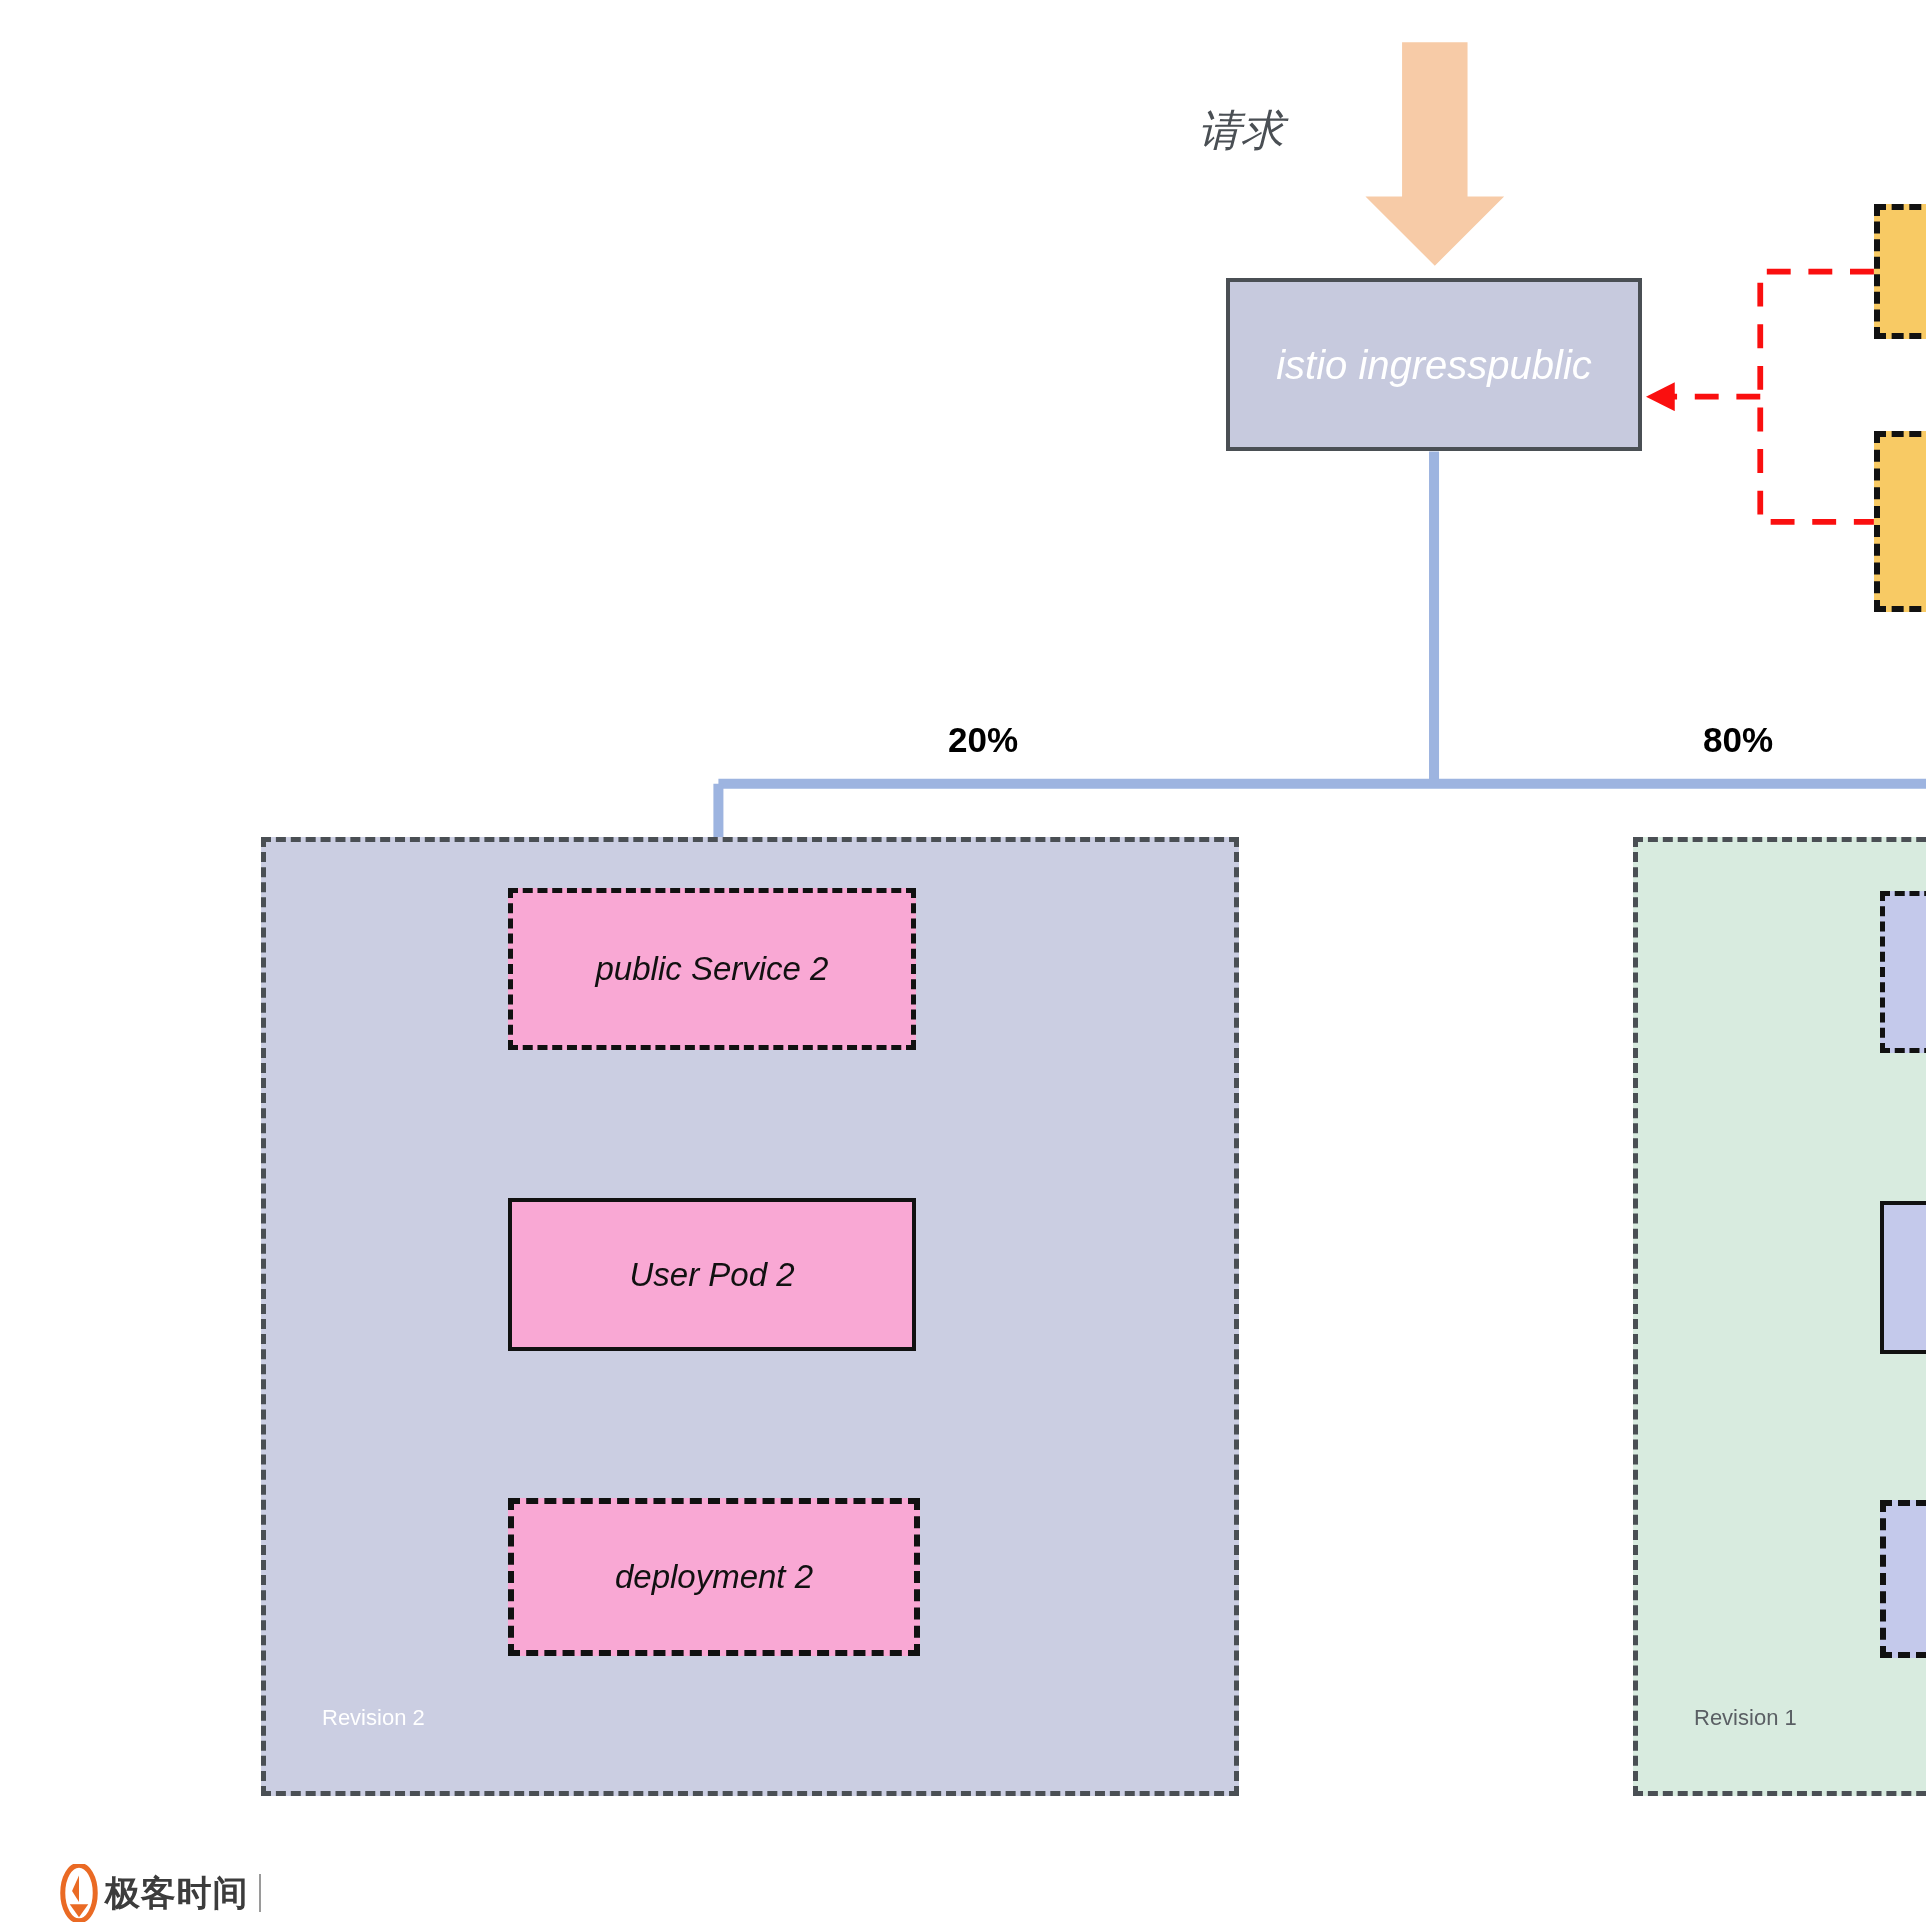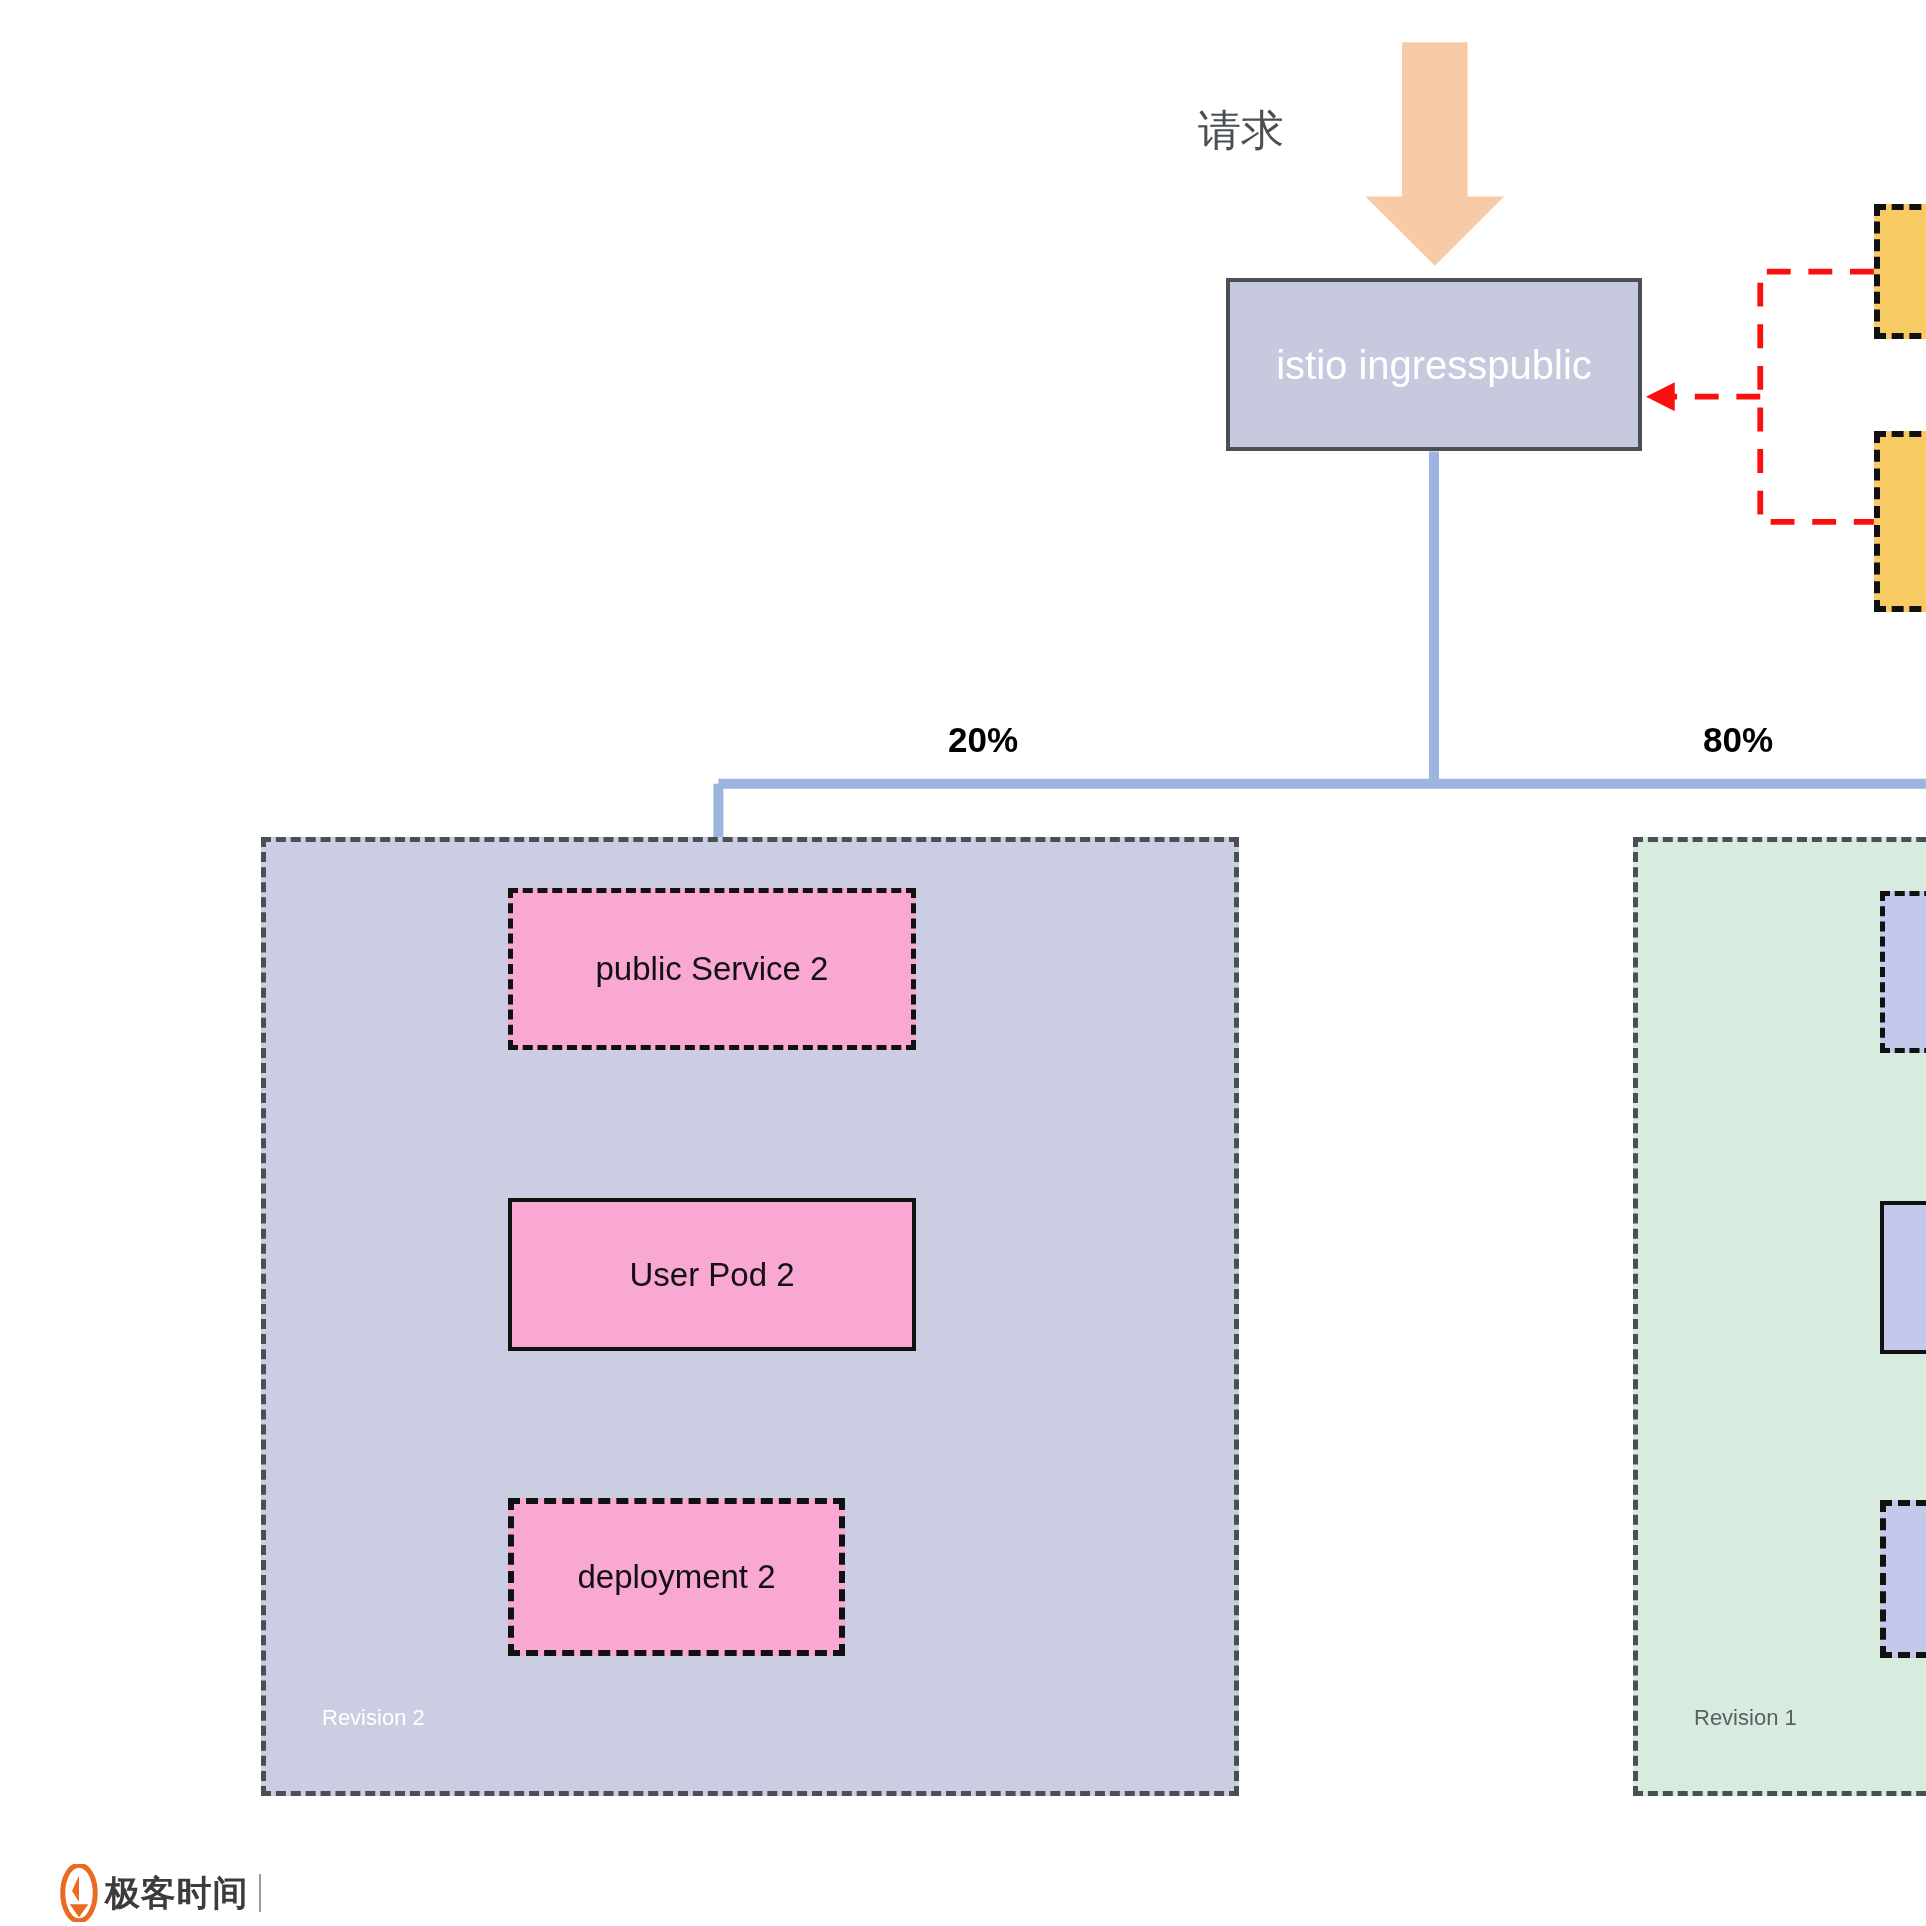--- a/index.html
+++ b/index.html
@@ -23,20 +23,21 @@
   }
 
   .node {
     position: absolute;
     box-sizing: border-box;
     display: flex;
     align-items: center;
     justify-content: center;
     text-align: center;
     line-height: 1.25;
+    font-style: italic;
   }
 
   
   #request-label {
     left: 1198px;
     top: 92px;
     width: 216px;
     height: 77px;
     font-size: 43px;
     color: #4a4f54;
@@ -122,21 +123,21 @@
     border: 6.2px dashed #111111;
     color: #111111;
     font-size: 33px;
   }
   .fill-mint { background: #f9a8d4; }
   .fill-lav  { background: #c4c9eb; }
 
   
   #public-service-2 { left: 508px; top: 888px; width: 408px; height: 162px; }
   #user-pod-2-left  { left: 508px; top: 1198px; width: 408px; height: 153px; }
-  #deployment-2     { left: 508px; top: 1498px; width: 337px; height: 158px; }
+  #deployment-2     { left: 508px; top: 1498px; width: 412px; height: 158px; }
 
   
   #public-service-1 { left: 1880px; top: 891px; width: 408px; height: 162px; }
   #user-pod-2-right { left: 1880px; top: 1201px; width: 408px; height: 153px; }
   #deployment-1     { left: 1880px; top: 1500px; width: 408px; height: 158px; }
 
   
   .ratio-label {
     position: absolute;
     font-size: 35px;

